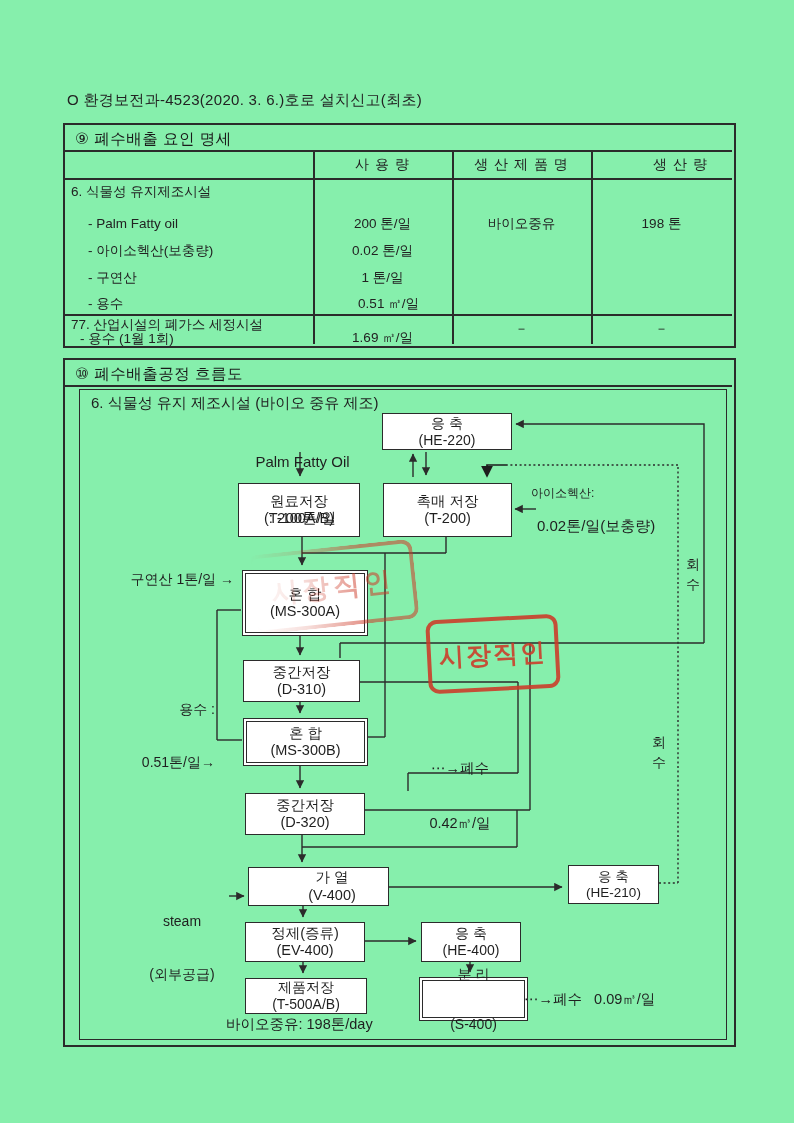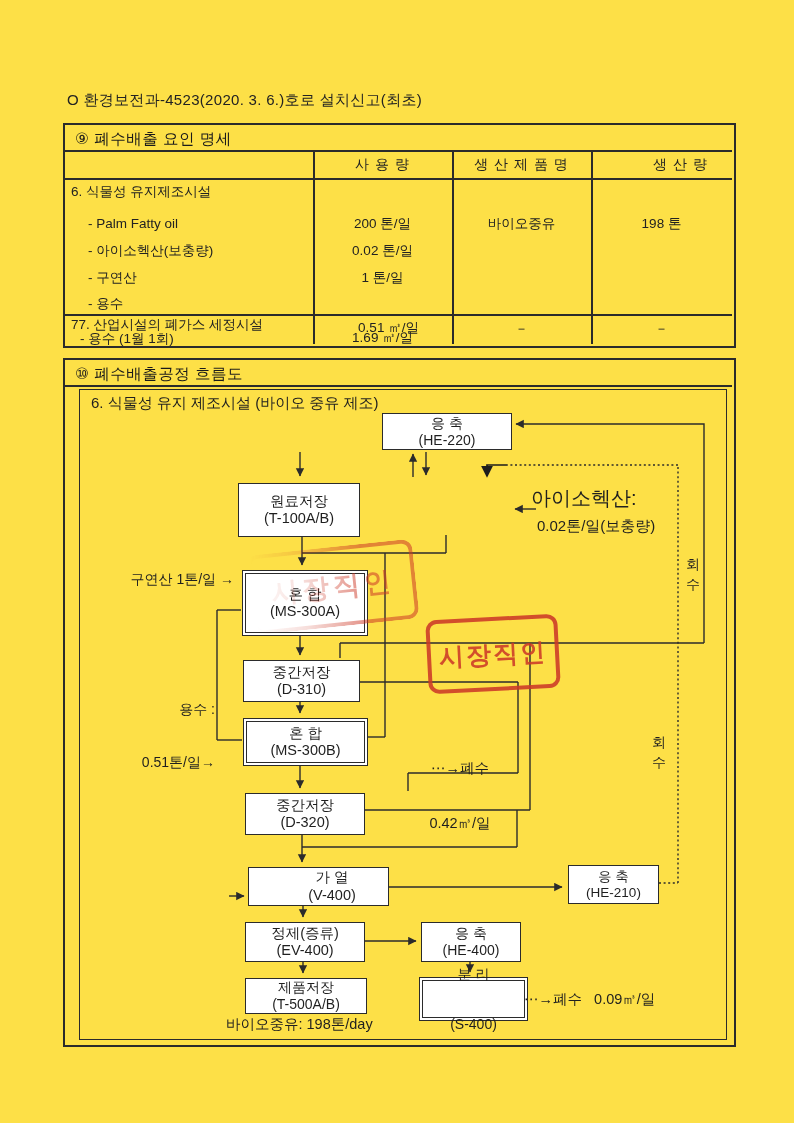--- a/index.html
+++ b/index.html
@@ -1,17 +1,17 @@
 <!DOCTYPE html>
 <html><head>
 <meta charset="utf-8">
 <style>
   html,body{margin:0;padding:0;background:#e8e8e8;}
   .page{
-    position:relative;width:794px;height:1123px;background:#fde047;
+    position:relative;width:794px;height:1123px;background:#86efac;
     font-family:"Liberation Sans","DejaVu Sans",sans-serif;color:#222;
     margin:0 auto;overflow:hidden;
   }
   .abs{position:absolute;}
   .sec-box{position:absolute;border:2px solid #2b2b2b;background:transparent;}
   .inner-box{position:absolute;border:1.5px solid #2b2b2b;}
   .sec-title{position:absolute;font-size:15.5px;letter-spacing:0.5px;color:#1a1a1a;}
   .hline{position:absolute;background:#2b2b2b;height:1.5px;}
   .vline{position:absolute;background:#2b2b2b;width:1.5px;}
   .cell{position:absolute;font-size:13.5px;line-height:16px;white-space:pre;}
@@ -68,21 +68,21 @@
   <div class="cell cellc" style="left:452px;top:216px;width:139px;">바이오중유</div>
   <div class="cell cellc" style="left:591px;top:216px;width:141px;">198 톤</div>
 
   <div class="cell" style="left:88px;top:243px;">- 아이소헥산(보충량)</div>
   <div class="cell cellc" style="left:313px;top:243px;width:139px;">0.02 톤/일</div>
 
   <div class="cell" style="left:88px;top:270px;">- 구연산</div>
   <div class="cell cellc" style="left:313px;top:270px;width:139px;">1 톤/일</div>
 
   <div class="cell" style="left:88px;top:296px;">- 용수</div>
-  <div class="cell cellc" style="left:313px;top:296px;width:151px;margin-top:24px;">0.51 ㎥/일</div>
+  <div class="cell cellc" style="left:313px;top:296px;width:151px;">0.51 ㎥/일</div>
 
   <div class="cell" style="left:71px;top:317px;">77. 산업시설의 폐가스 세정시설</div>
   <div class="cell" style="left:80px;top:331px;">- 용수 (1월 1회)</div>
   <div class="cell cellc" style="left:313px;top:330px;width:139px;">1.69 ㎥/일</div>
   <div class="cell cellc" style="left:452px;top:321px;width:139px;">－</div>
   <div class="cell cellc" style="left:591px;top:321px;width:141px;">－</div>
 
   <div class="sec-box" style="left:63px;top:358px;width:669px;height:685px;"></div>
   <div class="sec-title" style="left:75px;top:364px;">⑩ 폐수배출공정 흐름도</div>
   <div class="hline" style="left:63px;top:385px;width:669px;"></div>
@@ -151,20 +151,24 @@
   </svg>
 
   <div class="fbox" style="left:382px;top:413px;width:128px;height:35px;font-size:14px;">
     <span>응 축</span>
     <span>(HE-220)</span>
   </div>
   <div class="fbox" style="left:238px;top:483px;width:120px;height:52px;">
     <span>원료저장</span>
     <span>(T-100A/B)</span>
   </div>
+  <div class="fbox" style="left:383px;top:483px;width:127px;height:52px;">
+    <span>촉매 저장</span>
+    <span>(T-200)</span>
+  </div>
   <div class="fbox dbl" style="left:242px;top:570px;width:118px;height:58px;">
     <span>혼 합</span>
     <span>(MS-300A)</span>
   </div>
   <div class="fbox" style="left:243px;top:660px;width:115px;height:40px;">
     <span>중간저장</span>
     <span>(D-310)</span>
   </div>
   <div class="fbox dbl" style="left:243px;top:718px;width:117px;height:40px;">
     <span>혼 합</span>
@@ -192,31 +196,39 @@
   </div>
   <div class="fbox" style="left:245px;top:978px;width:120px;height:34px;font-size:14px;">
     <span>제품저장</span>
     <span>(T-500A/B)</span>
   </div>
   <div class="fbox dbl" style="left:419px;top:977px;width:101px;height:36px;font-size:14px;gap:33px;">
     <span>분 리</span>
     <span>(S-400)</span>
   </div>
 
-  <div class="lbl" style="left:531px;top:486px;font-size:20px;">아이소헥산:</div>
+  <div class="lbl" style="left:225px;top:415px;width:155px;text-align:center;font-size:15px;">
+    <div>Palm Fatty Oil</div>
+    <div>: 200톤/일</div>
+  </div>
+  <div class="lbl" style="left:531px;top:486px;font-size:12px;">아이소헥산:</div>
   <div class="lbl" style="left:537px;top:517px;font-size:15px;text-align:right;">0.02톤/일(보충량)</div>
   <div class="lbl" style="left:108px;top:571px;width:126px;text-align:right;">구연산 1톤/일 →</div>
   <div class="lbl" style="left:122px;top:666px;width:93px;text-align:right;">
     <div>용수 :</div>
     <div>0.51톤/일→</div>
   </div>
   <div class="lbl" style="left:408px;top:723px;width:104px;text-align:center;font-size:14.5px;">
     <div>⋯→폐수</div>
     <div>0.42㎥/일</div>
   </div>
+  <div class="lbl" style="left:138px;top:878px;width:88px;text-align:center;">
+    <div>steam</div>
+    <div>(외부공급)</div>
+  </div>
   <div class="lbl vert" style="left:684px;top:548px;">회수</div>
   <div class="lbl vert" style="left:650px;top:726px;">회수</div>
   <div class="lbl" style="left:524px;top:990px;font-size:14.5px;">⋯→폐수   0.09㎥/일</div>
   <div class="lbl" style="left:226px;top:1015px;font-size:14.5px;">바이오중유: 198톤/day</div>
 
   <div class="stamp stamp-a">
     <span>시장직인</span>
   </div>
   <div class="stamp stamp-b">
     <span>시장직인</span>

